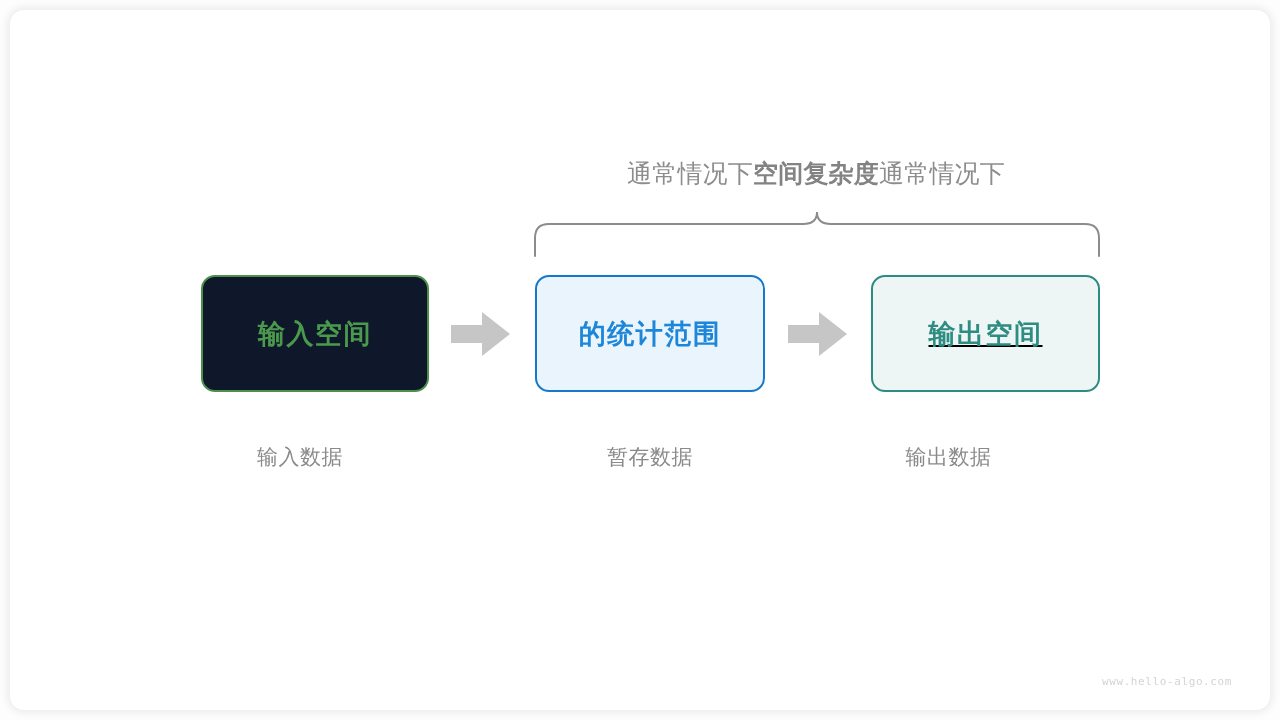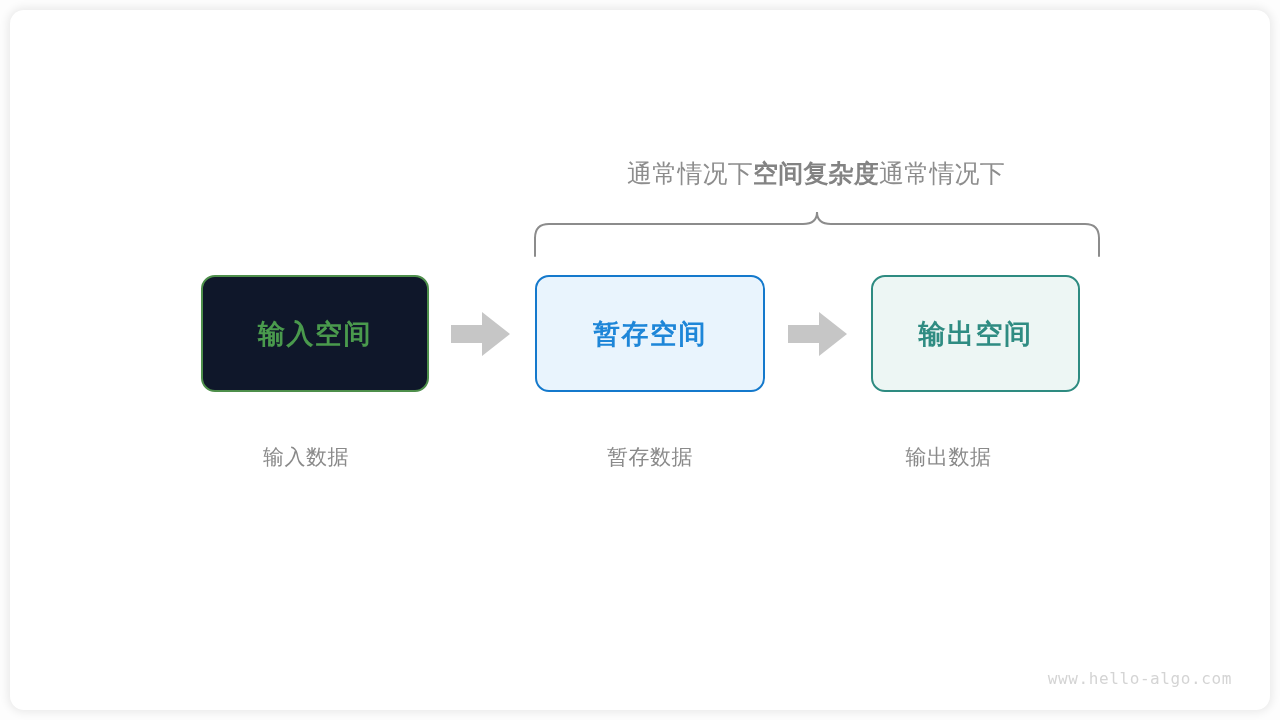--- a/index.html
+++ b/index.html
@@ -78,21 +78,21 @@
   }
   .box .box-label {
     font-size: 27px;
     font-weight: bold;
     letter-spacing: 1.5px;
   }
   .box-input  { left: 191px; width: 228px; border-color: #4e8f4b; background: #0f172a; }
   .box-input  .box-label { color: #4a9a4d; }
   .box-temp   { left: 525px; width: 230px; border-color: #1479cc; background: #e9f4fd; }
   .box-temp   .box-label { color: #1e86d8; }
-  .box-output { left: 861px; width: 209px; border-color: #2e8b81; border-width: 2px; background: #edf6f4; }
+  .box-output { left: 861px; width: 229px; border-color: #2e8b81; border-width: 2px; background: #edf6f4; text-decoration: underline; }
   .box-output .box-label { color: #2f8c82; }
 
   
   .arrow {
     position: absolute;
     top: 300px;
     width: 60px;
     height: 48px;
   }
   .arrow-1 { left: 441px; }
@@ -101,32 +101,32 @@
   
   .caption {
     position: absolute;
     font-size: 21px;
     line-height: 48px;
     color: #8a8a8a;
     text-align: center;
     letter-spacing: 0.5px;
     white-space: nowrap;
   }
-  .caption-input  { left: 182px; top: 423px; width: 228px; }
+  .caption-input  { left: 176px; top: 423px; width: 228px; }
   .caption-temp   { left: 525px; top: 423px; width: 230px; }
   .caption-output { left: 824px; top: 423px; width: 229px; }
   .caption .line { display: block; }
 
   
   .watermark {
     position: absolute;
     right: 38px;
     bottom: 22px;
     font-family: "DejaVu Sans Mono", "Liberation Mono", monospace;
-    font-size: 16px;
+    font-size: 11px;
     color: #d4d4d4;
     letter-spacing: 0.6px;
   }
 </style>
 </head>
 <body>
 
 <div class="canvas">
   <div class="card">
 
@@ -148,21 +148,21 @@
 
     <div class="box box-input">
       <span class="box-label">输入空间</span>
     </div>
 
     <svg class="arrow arrow-1" viewBox="0 0 60 48">
       <path d="M 0 15 L 31 15 L 31 2 L 59 24 L 31 46 L 31 33 L 0 33 Z" fill="#c6c6c6"></path>
     </svg>
 
     <div class="box box-temp">
-      <span class="box-label">暂存空间</span>
+      <span class="box-label">的统计范围</span>
     </div>
 
     <svg class="arrow arrow-2" viewBox="0 0 60 48">
       <path d="M 0 15 L 31 15 L 31 2 L 59 24 L 31 46 L 31 33 L 0 33 Z" fill="#c6c6c6"></path>
     </svg>
 
     <div class="box box-output">
       <span class="box-label">输出空间</span>
     </div>
 

